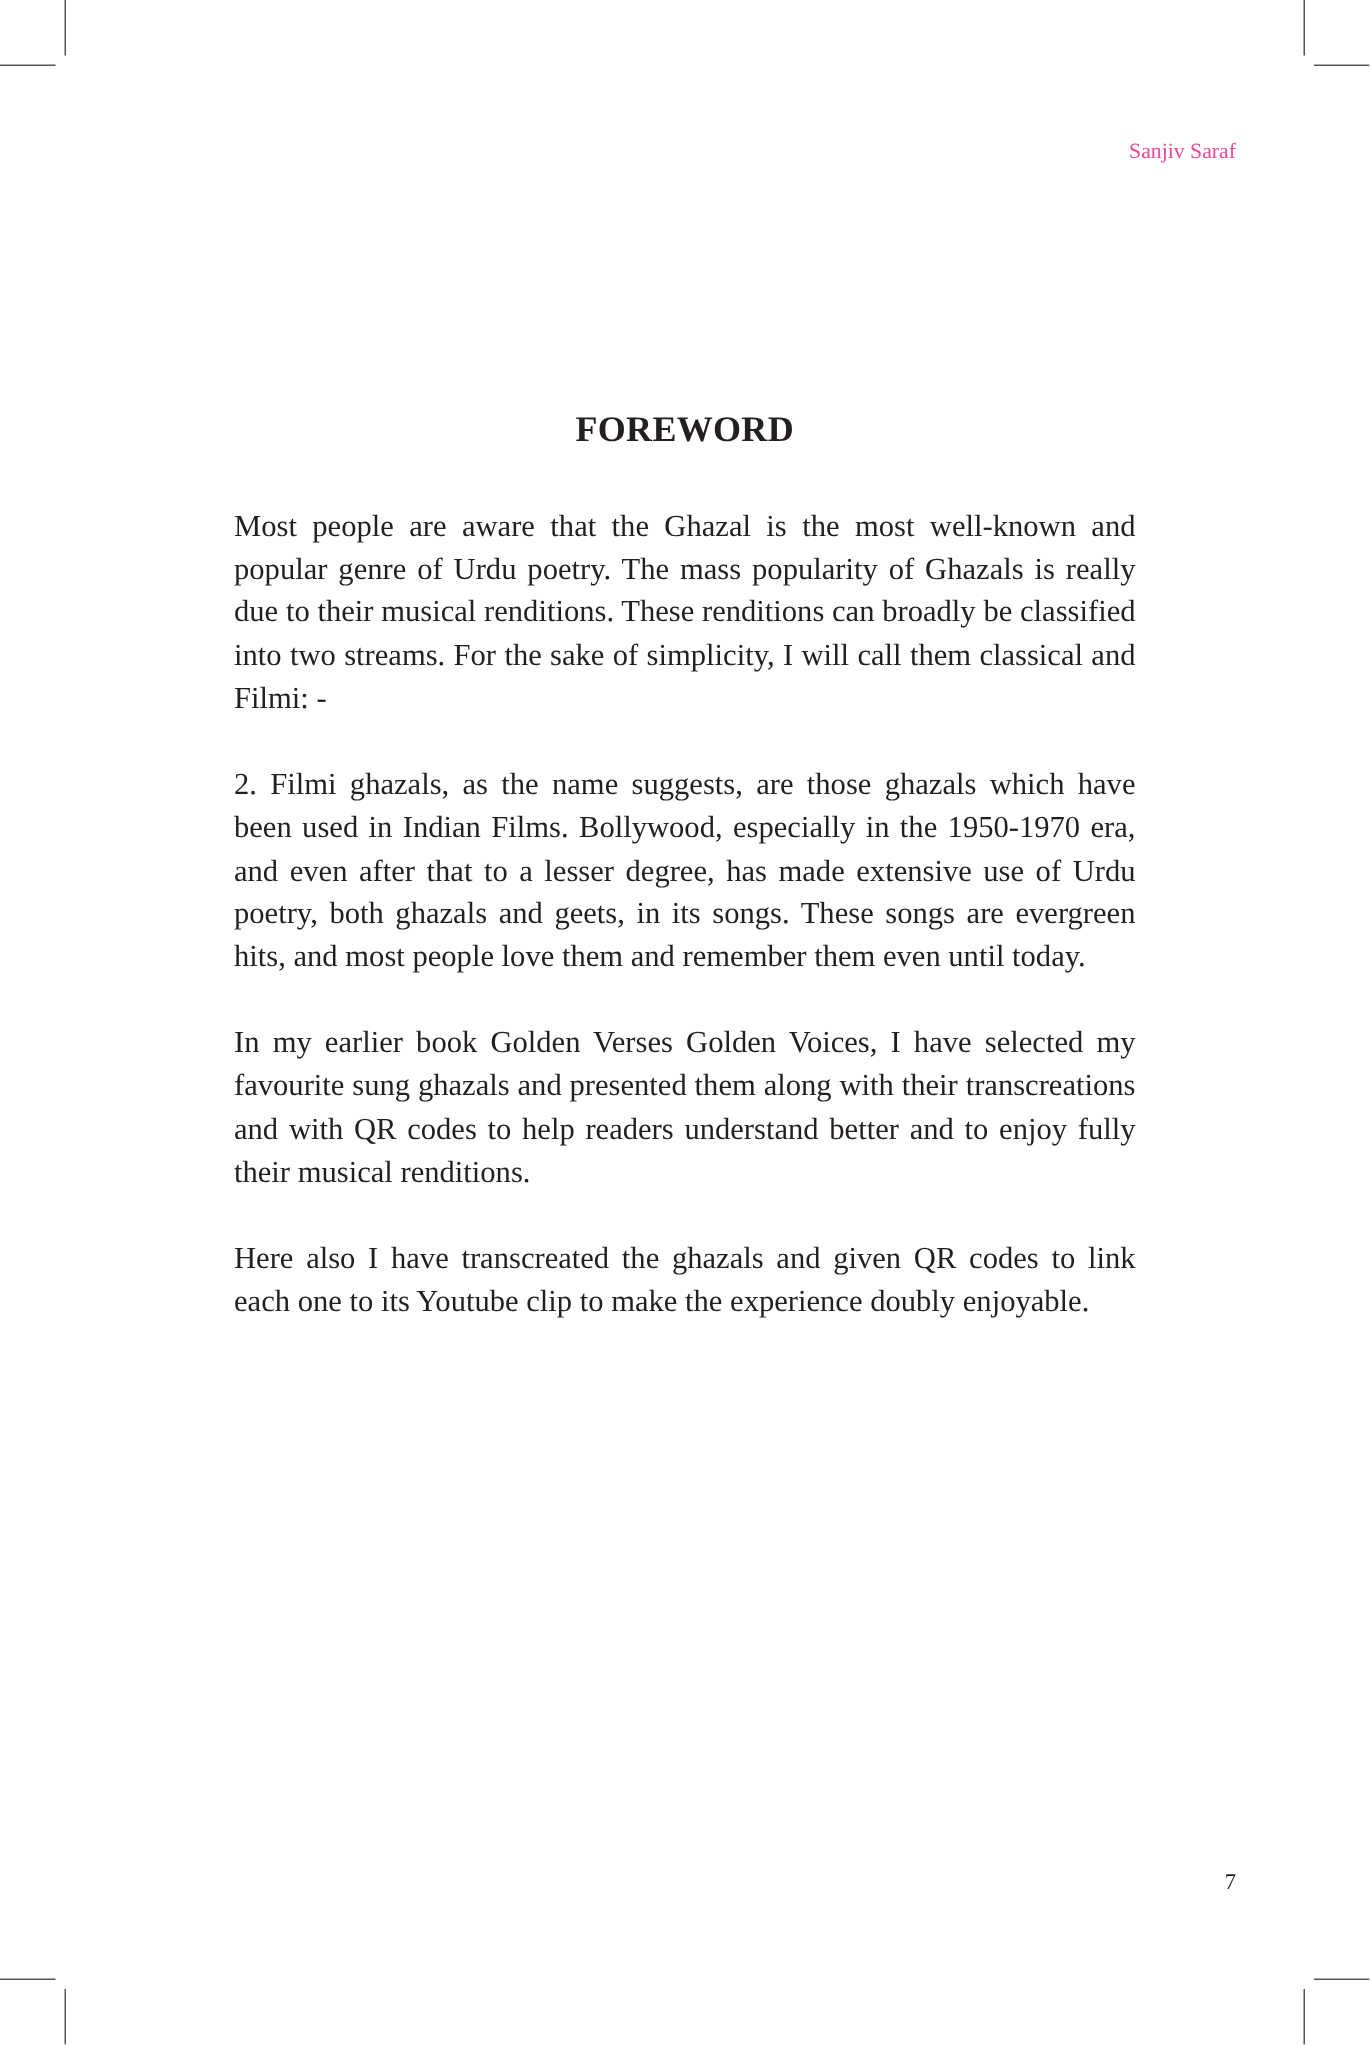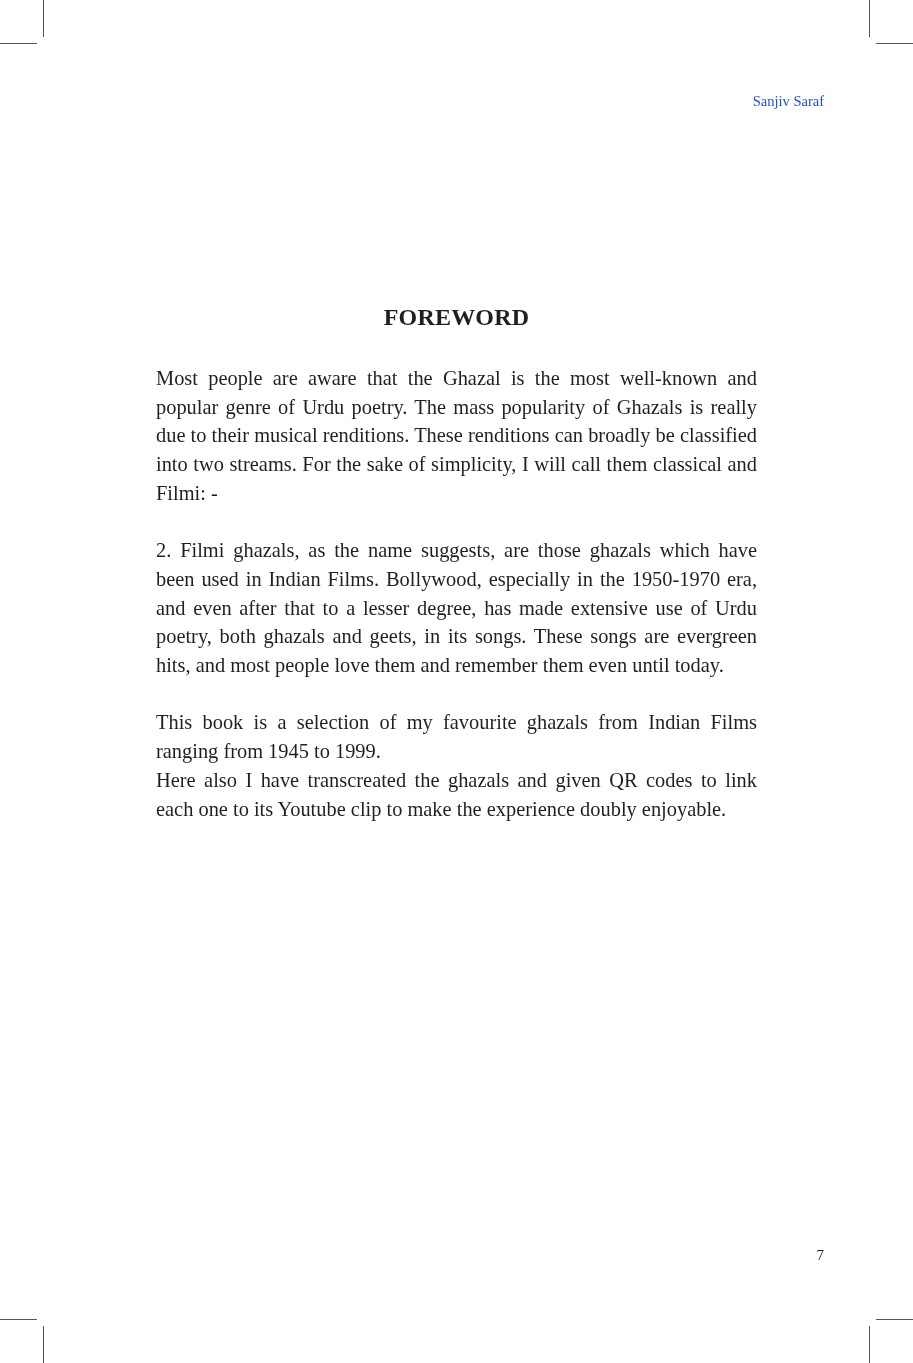--- a/index.html
+++ b/index.html
@@ -22,37 +22,37 @@
     .crop.v { width: 1px; }
     .crop.h { height: 1px; }
 
     .running-header {
       position: absolute;
       top: 92px;
       right: 89px;
       font-size: 14.5px;
       line-height: 18px;
       white-space: nowrap;
-      color: #1d4ed8;
+      color: #ec4899;
     }
     .page-title {
       position: absolute;
-      top: 302px;
+      top: 272px;
       left: 156px;
       width: 601px;
       text-align: center;
       font-size: 24px;
       font-weight: bold;
       line-height: 30px;
       margin: 0;
       letter-spacing: 0.2px;
     }
     .body-text {
       position: absolute;
-      top: 364px;
+      top: 337px;
       left: 156px;
       width: 601px;
       font-size: 20.4px;
       line-height: 28.7px;
     }
     .body-text p {
       margin: 0 0 28.7px 0;
       text-align: justify;
       text-align-last: left;
     }
@@ -85,17 +85,17 @@
 <div class="crop h" style="left:876px; top:1319px; width:37px;"></div>
 <div class="crop v" style="left:869px; top:1326px; height:37px;"></div>
 
 <div class="running-header">Sanjiv Saraf</div>
 
 <h1 class="page-title">FOREWORD</h1>
 
 <div class="body-text">
   <p>Most people are aware that the Ghazal is the most well-known and popular genre of Urdu poetry. The mass popularity of Ghazals is really due to their musical renditions. These renditions can broadly be classified into two streams. For the sake of simplicity, I will call them classical and Filmi: -</p>
   <p>2. Filmi ghazals, as the name suggests, are those ghazals which have been used in Indian Films. Bollywood, especially in the 1950-1970 era, and even after that to a lesser degree, has made extensive use of Urdu poetry, both ghazals and geets, in its songs. These songs are evergreen hits, and most people love them and remember them even until today.</p>
-  <p class="tight">This book is a selection of my favourite ghazals from Indian Films ranging from 1945 to 1999.</p>
+  <p>In my earlier book Golden Verses Golden Voices, I have selected my favourite sung ghazals and presented them along with their transcreations and with QR codes to help readers understand better and to enjoy fully their musical renditions.</p>
   <p class="last">Here also I have transcreated the ghazals and given QR codes to link each one to its Youtube clip to make the experience doubly enjoyable.</p>
 </div>
 
 <div class="page-number">7</div>
 
 </body></html>

